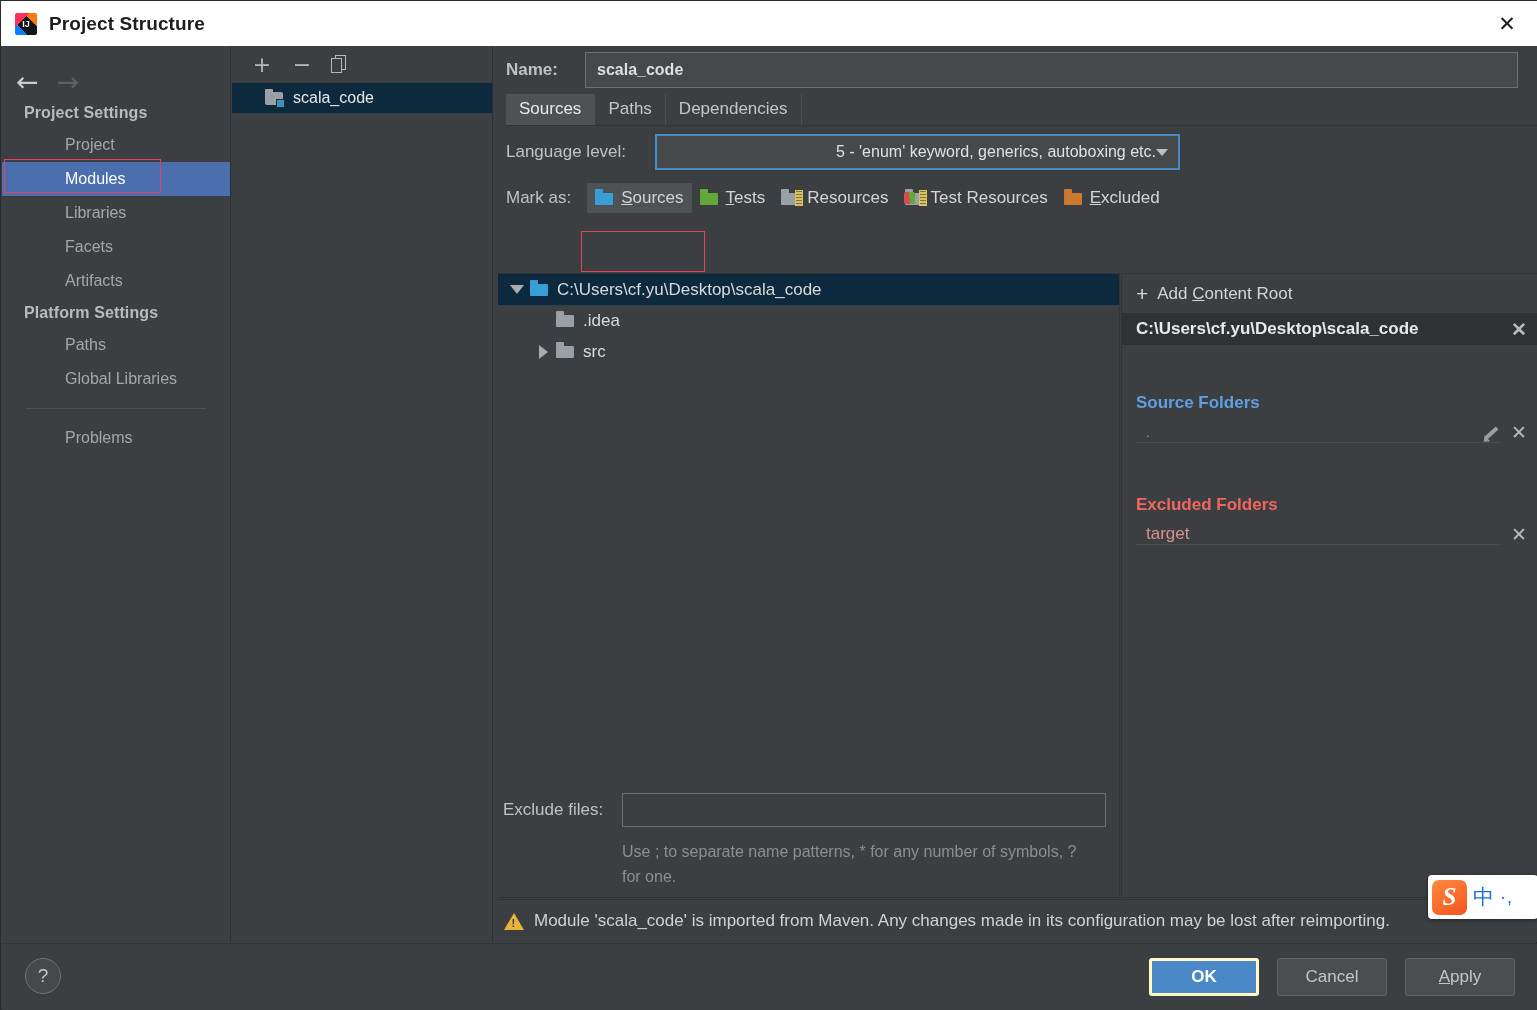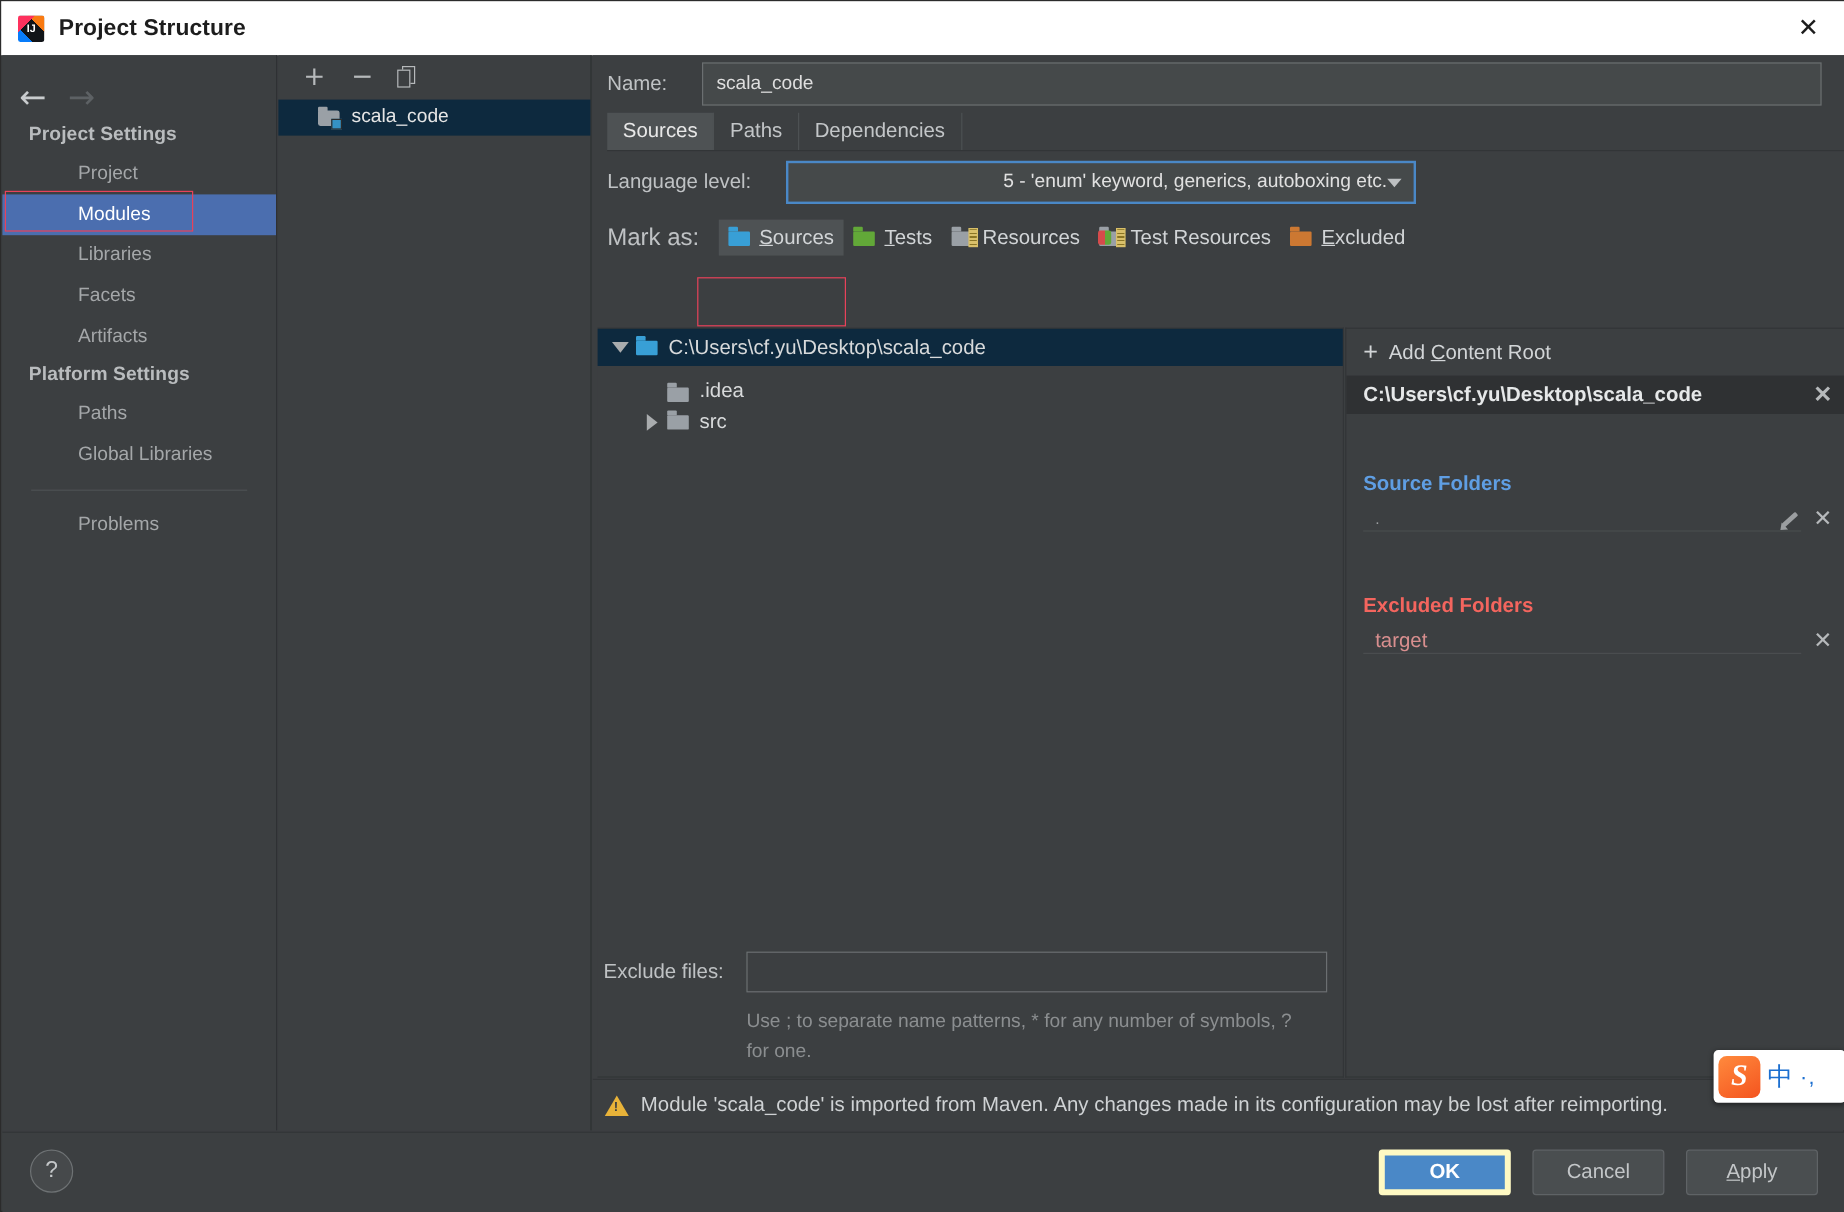--- a/index.html
+++ b/index.html
@@ -138,21 +138,21 @@
     position: absolute; right: -1px; bottom: -2px; width: 9px; height: 9px;
     background: #3592c4; border: 1px solid #2b2b2b;
   }
 
   
   .mainpanel {
     position: absolute; left: 493px; top: 45px; width: 1043px; height: 896px;
     background: #3c3f41;
   }
   .name-row {
-    display: flex; align-items: center; height: 48px; padding: 0 19px 0 12px;
+    display: flex; align-items: center; height: 48px; padding: 0 19px 0 12px; font-weight: bold;
   }
   .name-label { font-size: 17px; color: #bfc2c4; width: 79px; }
   .text-input {
     flex: 1; height: 36px; background: #45494a;
     border: 1px solid #6b6f71;
     color: #dedede; font-size: 16px;
     display: flex; align-items: center; padding-left: 11px;
     font-family: "Liberation Sans", sans-serif;
   }
 
@@ -180,21 +180,21 @@
     color: #e0e0e0; font-size: 16px; cursor: pointer;
   }
   .combo .caret {
     width: 0; height: 0; border-left: 6px solid transparent;
     border-right: 6px solid transparent; border-top: 7px solid #bdc0c2;
   }
 
   .markas-row {
     display: flex; align-items: center; height: 40px; padding-left: 12px; gap: 0;
   }
-  .markas-label { font-size: 20px; color: #bfc2c4; margin-right: 16px; }
+  .markas-label { font-size: 17px; color: #bfc2c4; margin-right: 16px; }
   .mark-btn {
     display: flex; align-items: center; gap: 7px;
     padding: 5px 8px; cursor: pointer; position: relative;
     font-size: 17px; color: #d2d5d7;
   }
   .mark-btn.active { background: #4e5254; }
   .mark-btn u { text-decoration: underline; }
   .fld {
     position: relative; width: 19px; height: 15px; flex: none;
   }
@@ -350,21 +350,21 @@
     position: absolute; right: 22px; top: 14px;
     display: flex; align-items: center; gap: 18px;
   }
   .btn {
     width: 110px; height: 38px; border-radius: 3px;
     display: flex; align-items: center; justify-content: center;
     font-size: 17px; cursor: pointer;
     border: 1px solid #5f6366; background: #4a4e50; color: #c3c6c8;
   }
   .btn.primary {
-    background: #4a88c7; border: 5px solid #fef9c3; color: #ffffff; font-weight: bold;
+    background: #4a88c7; border: 3px solid #fef9c3; color: #ffffff; font-weight: bold;
   }
   .btn u { text-decoration: underline; }
 
   
   .ime {
     position: absolute; left: 1427px; top: 874px;
     width: 110px; height: 44px;
     background: #ffffff; border-radius: 4px;
     display: flex; align-items: center; gap: 6px; padding-left: 4px;
     box-shadow: 0 1px 4px rgba(0,0,0,.45);
@@ -507,21 +507,21 @@
     <div class="tree-row selected">
       <span class="tw">
           <span class="tri-down"></span>
         </span>
       <span class="fld blue">
           <span class="tab-top"></span>
           <span class="body"></span>
         </span>
       <span class="lbl">C:\Users\cf.yu\Desktop\scala_code</span>
     </div>
-    <div class="tree-row" style="padding-left:32px;align-items:flex-end;">
+    <div class="tree-row" style="padding-left:32px;">
       <span class="tw"></span>
       <span class="fld gray">
           <span class="tab-top"></span>
           <span class="body"></span>
         </span>
       <span class="lbl">.idea</span>
     </div>
     <div class="tree-row" style="padding-left:32px;">
       <span class="tw">
           <span class="tri-right"></span>

